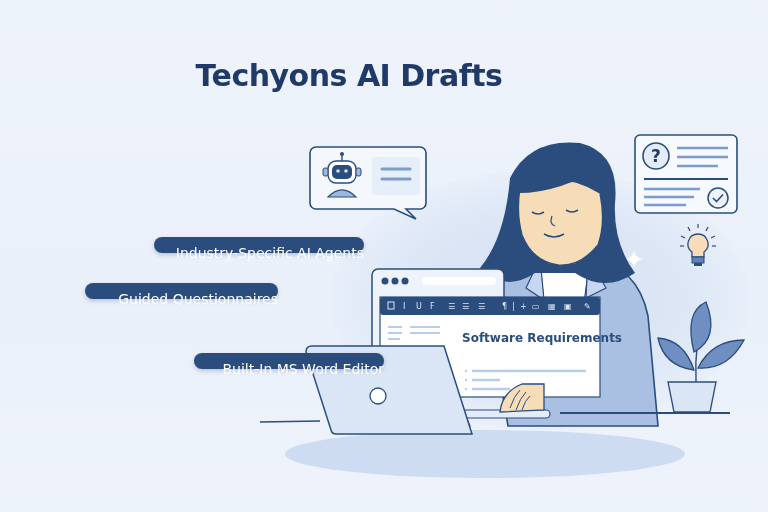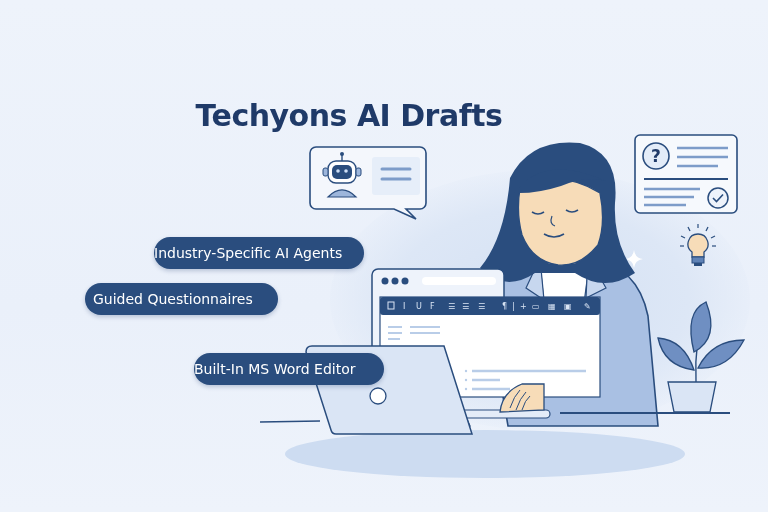--- a/index.html
+++ b/index.html
@@ -1,23 +1,23 @@
 <!DOCTYPE html>
 <html><head>
 <meta charset="utf-8">
 <style>
   html,body{margin:0;padding:0;}
   body{width:768px;height:512px;overflow:hidden;position:relative;
     background:linear-gradient(180deg,#eef3fb 0%,#eaf0fa 60%,#eef3fb 100%);
     font-family:"DejaVu Sans","Liberation Sans",sans-serif;}
   .title{position:absolute;top:58px;left:0;width:698px;text-align:center;
-    font-size:30px;font-weight:bold;color:#1f3a68;letter-spacing:-0.5px;margin-top:40px;}
+    font-size:30px;font-weight:bold;color:#1f3a68;letter-spacing:-0.5px;}
   .blob{position:absolute;border-radius:50%;}
-  .pill{position:absolute;height:32px;border-radius:16px;background:#2a4d7e;color:#fff;
-    font-size:14px;line-height:32px;text-align:left;box-shadow:0 2px 4px rgba(30,60,110,.25);
+  .pill{position:absolute;height:16px;border-radius:16px;background:#2a4d7e;color:#fff;
+    font-size:14px;line-height:32px;text-align:right;box-shadow:0 2px 4px rgba(30,60,110,.25);
     font-family:"DejaVu Sans",sans-serif;}
   svg{position:absolute;overflow:visible;}
   .doc-title{position:absolute;left:462px;top:330px;color:#2a4d7e;font-size:12px;font-weight:bold;line-height:17px;}
 </style>
 </head>
 <body>
 
 <div class="blob" style="left:330px;top:170px;width:420px;height:260px;background:radial-gradient(ellipse at center,#d4e1f3 0%,#dde7f6 50%,rgba(230,237,249,0) 75%);"></div>
 <div class="blob" style="left:285px;top:430px;width:400px;height:48px;background:#cddcf1;"></div>
 
@@ -132,20 +132,21 @@
   <line x1="40" y1="66" x2="70" y2="66" stroke="#b9cde8" stroke-width="2"></line>
   <line x1="18" y1="72" x2="30" y2="72" stroke="#b9cde8" stroke-width="2"></line>
   <circle cx="96" cy="104" r="1.2" fill="#b9cde8"></circle>
     <line x1="102" y1="104" x2="216" y2="104" stroke="#b9cde8" stroke-width="2.5"></line>
   <circle cx="96" cy="113" r="1.2" fill="#b9cde8"></circle>
     <line x1="102" y1="113" x2="130" y2="113" stroke="#b9cde8" stroke-width="2.5"></line>
   <circle cx="96" cy="122" r="1.2" fill="#b9cde8"></circle>
     <line x1="102" y1="122" x2="140" y2="122" stroke="#b9cde8" stroke-width="2.5"></line>
 </svg>
 <div class="doc-title">
+  <div>Software Requirements</div>
 </div>
 
 <svg style="left:250px;top:330px;" width="320" height="112" viewBox="0 0 320 112">
   <line x1="10" y1="92" x2="70" y2="91" stroke="#2a4d7e" stroke-width="1.5"></line>
   <path d="M210 74 l-40 8 l0 14 l50 0 z" fill="#8fa9d2" stroke="#2a4d7e" stroke-width="1.2"></path>
   <rect x="200" y="80" width="100" height="8" rx="4" fill="#e4ecf8" stroke="#2a4d7e" stroke-width="1.2"></rect>
   <path d="M56 22 q0 -6 6 -6 l132 0 l28 88 l-136 0 q-4 0 -5 -4z" fill="#dae5f5" stroke="#2a4d7e" stroke-width="1.5"></path>
   <circle cx="128" cy="66" r="8" fill="#ffffff" stroke="#2a4d7e" stroke-width="1.3"></circle>
   <path d="M250 82 q2 -20 22 -28 l22 0 l0 26z" fill="#f7dcb8" stroke="#2a4d7e" stroke-width="1.3"></path>
   <path d="M260 78 q4 -12 10 -18 M266 80 q4 -12 10 -18 M272 80 q3 -10 8 -14" fill="none" stroke="#2a4d7e" stroke-width="1"></path>

